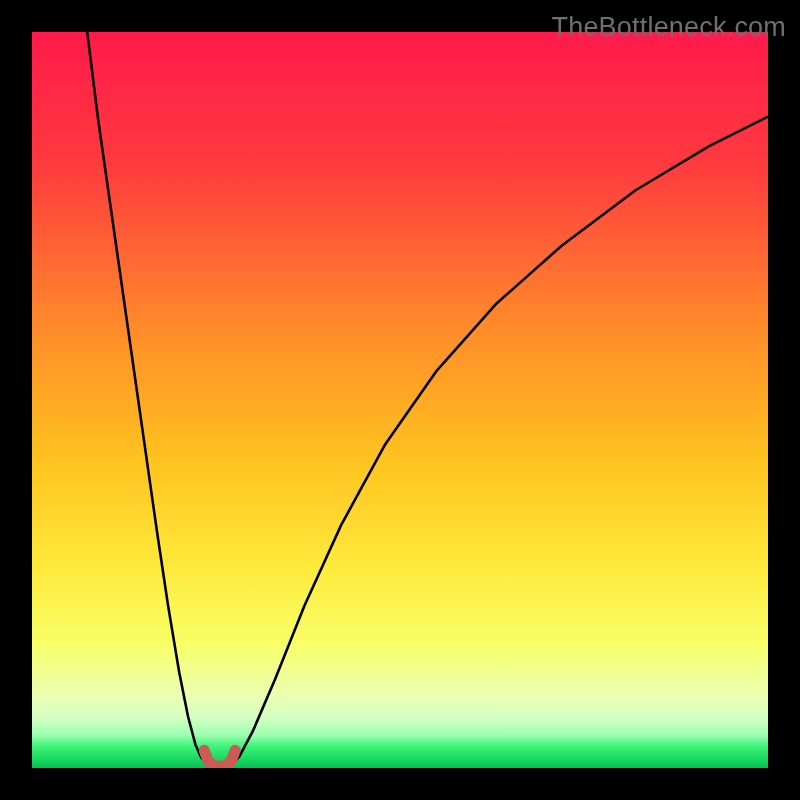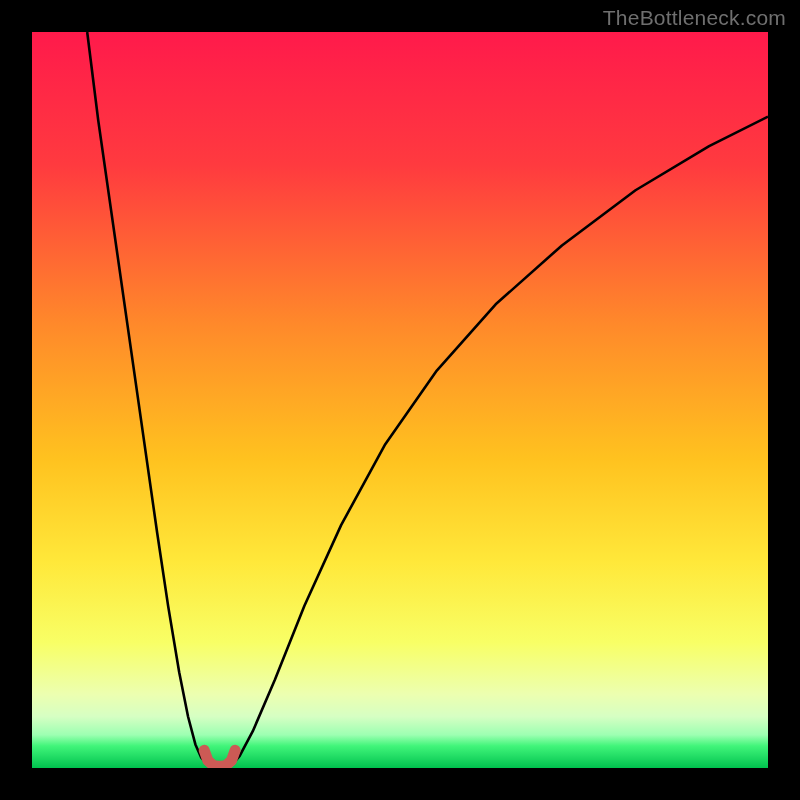--- a/index.html
+++ b/index.html
@@ -19,24 +19,24 @@
   .plot {
     position: absolute;
     left: 32px;
     top: 32px;
     width: 736px;
     height: 736px;
     overflow: hidden;
   }
   .watermark {
     position: absolute;
-    top: 6px;
+    top: 12px;
     right: 14px;
     color: #6f6f6f;
-    font-size: 21px;
+    font-size: 27px;
     font-weight: 500;
     letter-spacing: 0.2px;
     user-select: none;
     pointer-events: none;
   }
   svg {
     display: block;
   }
 </style>
 </head>

